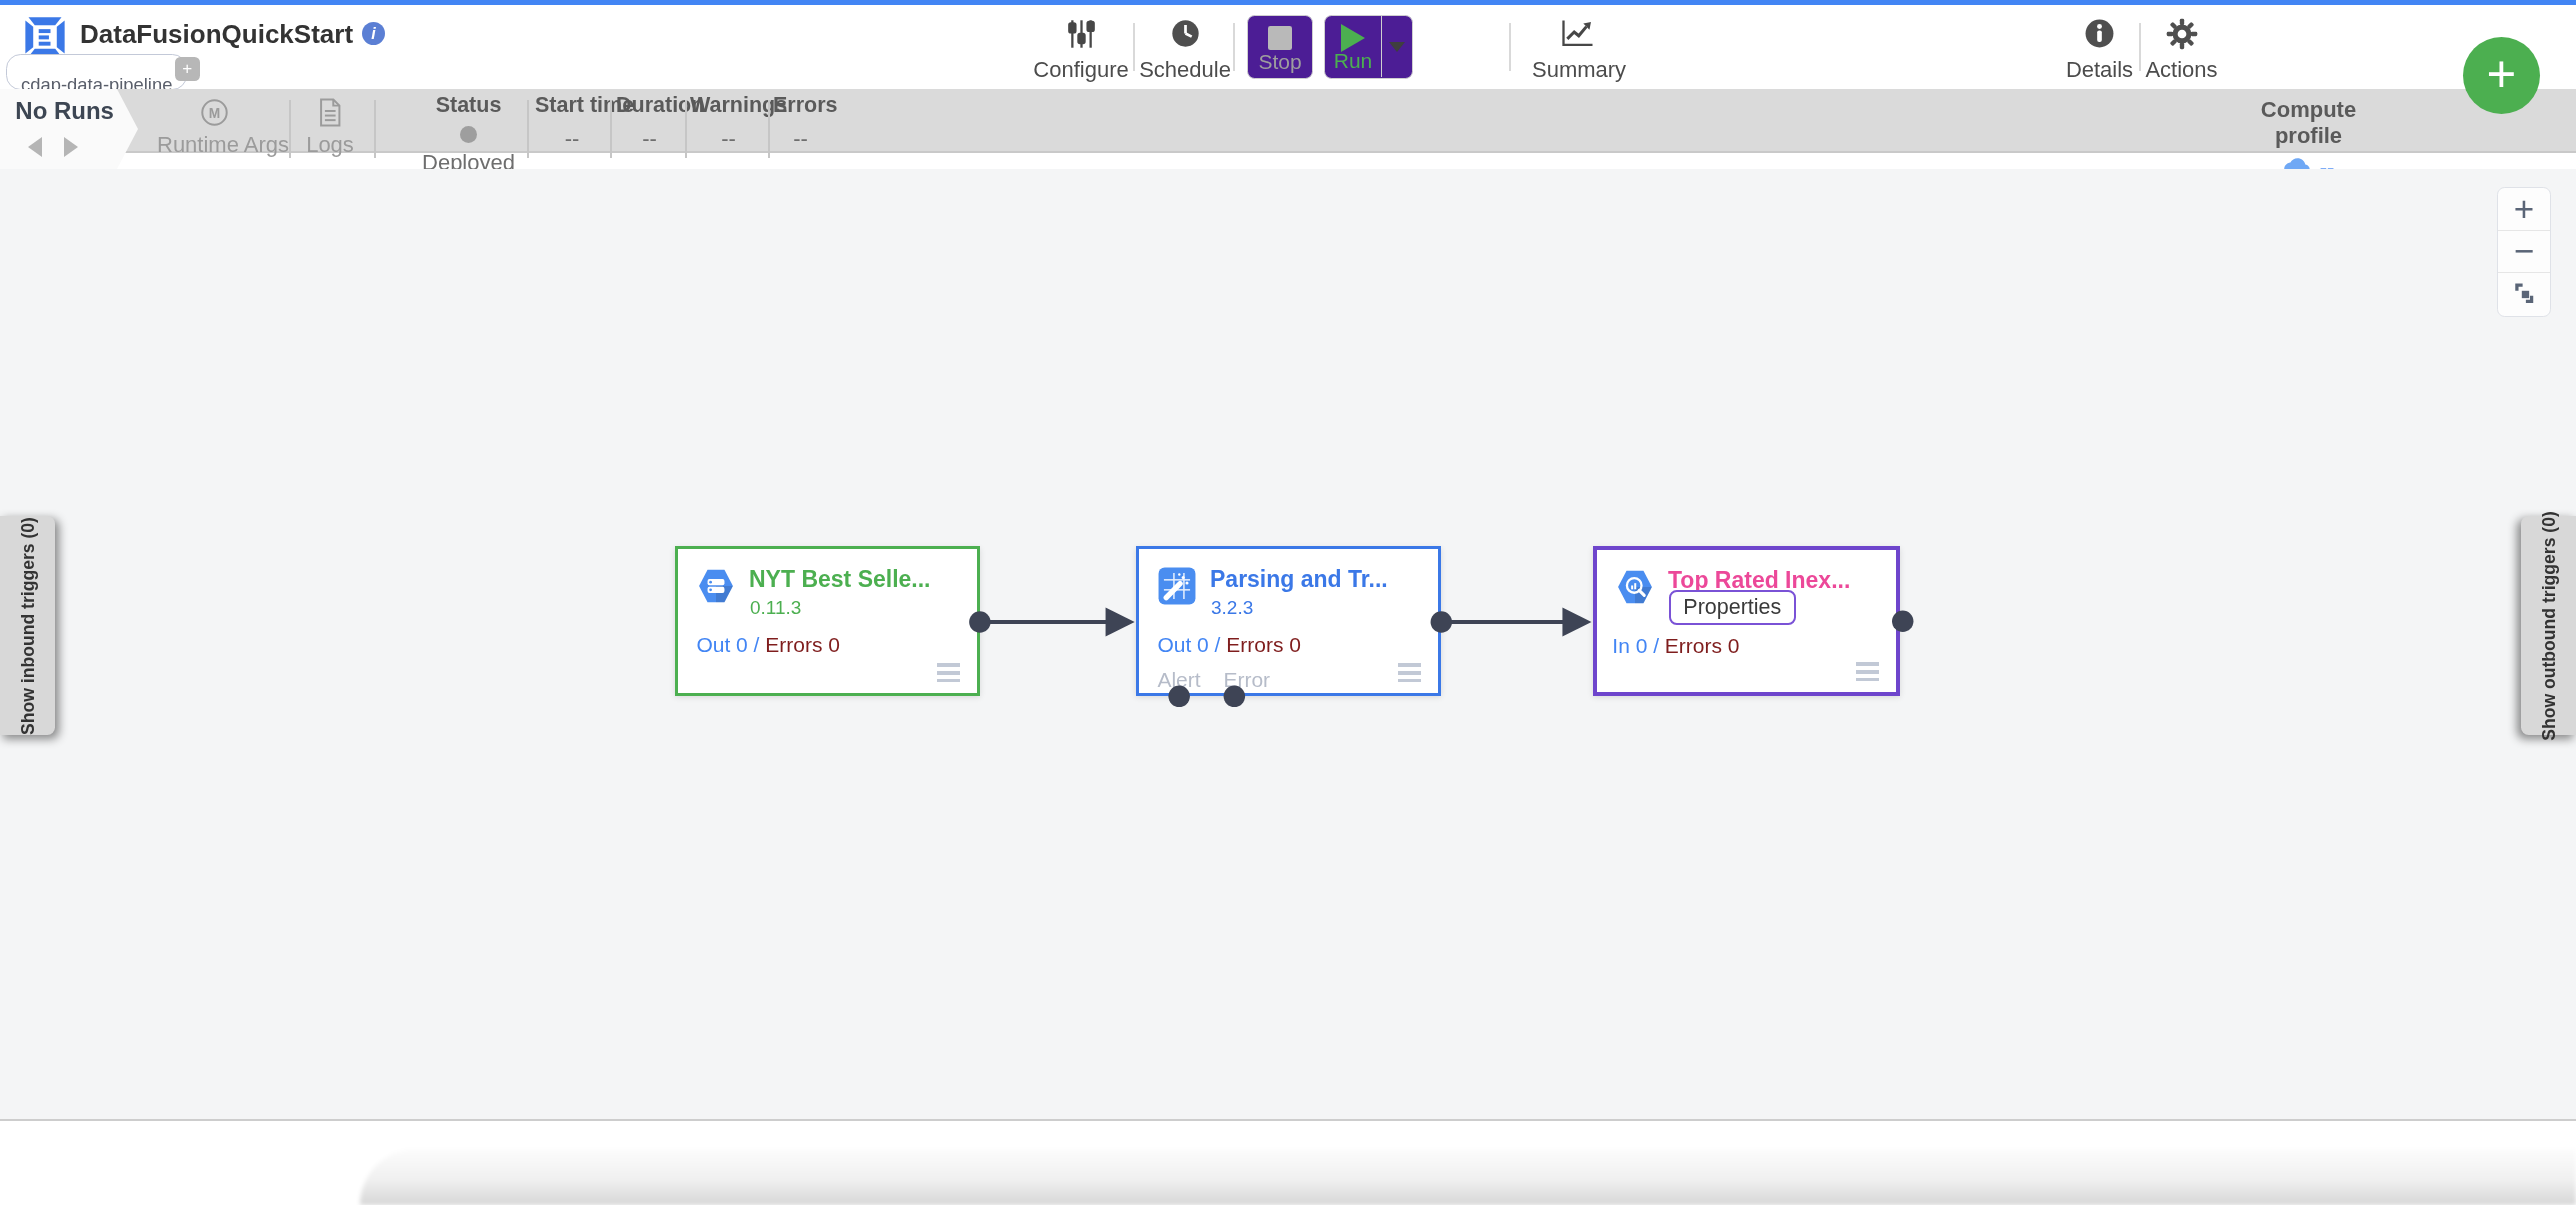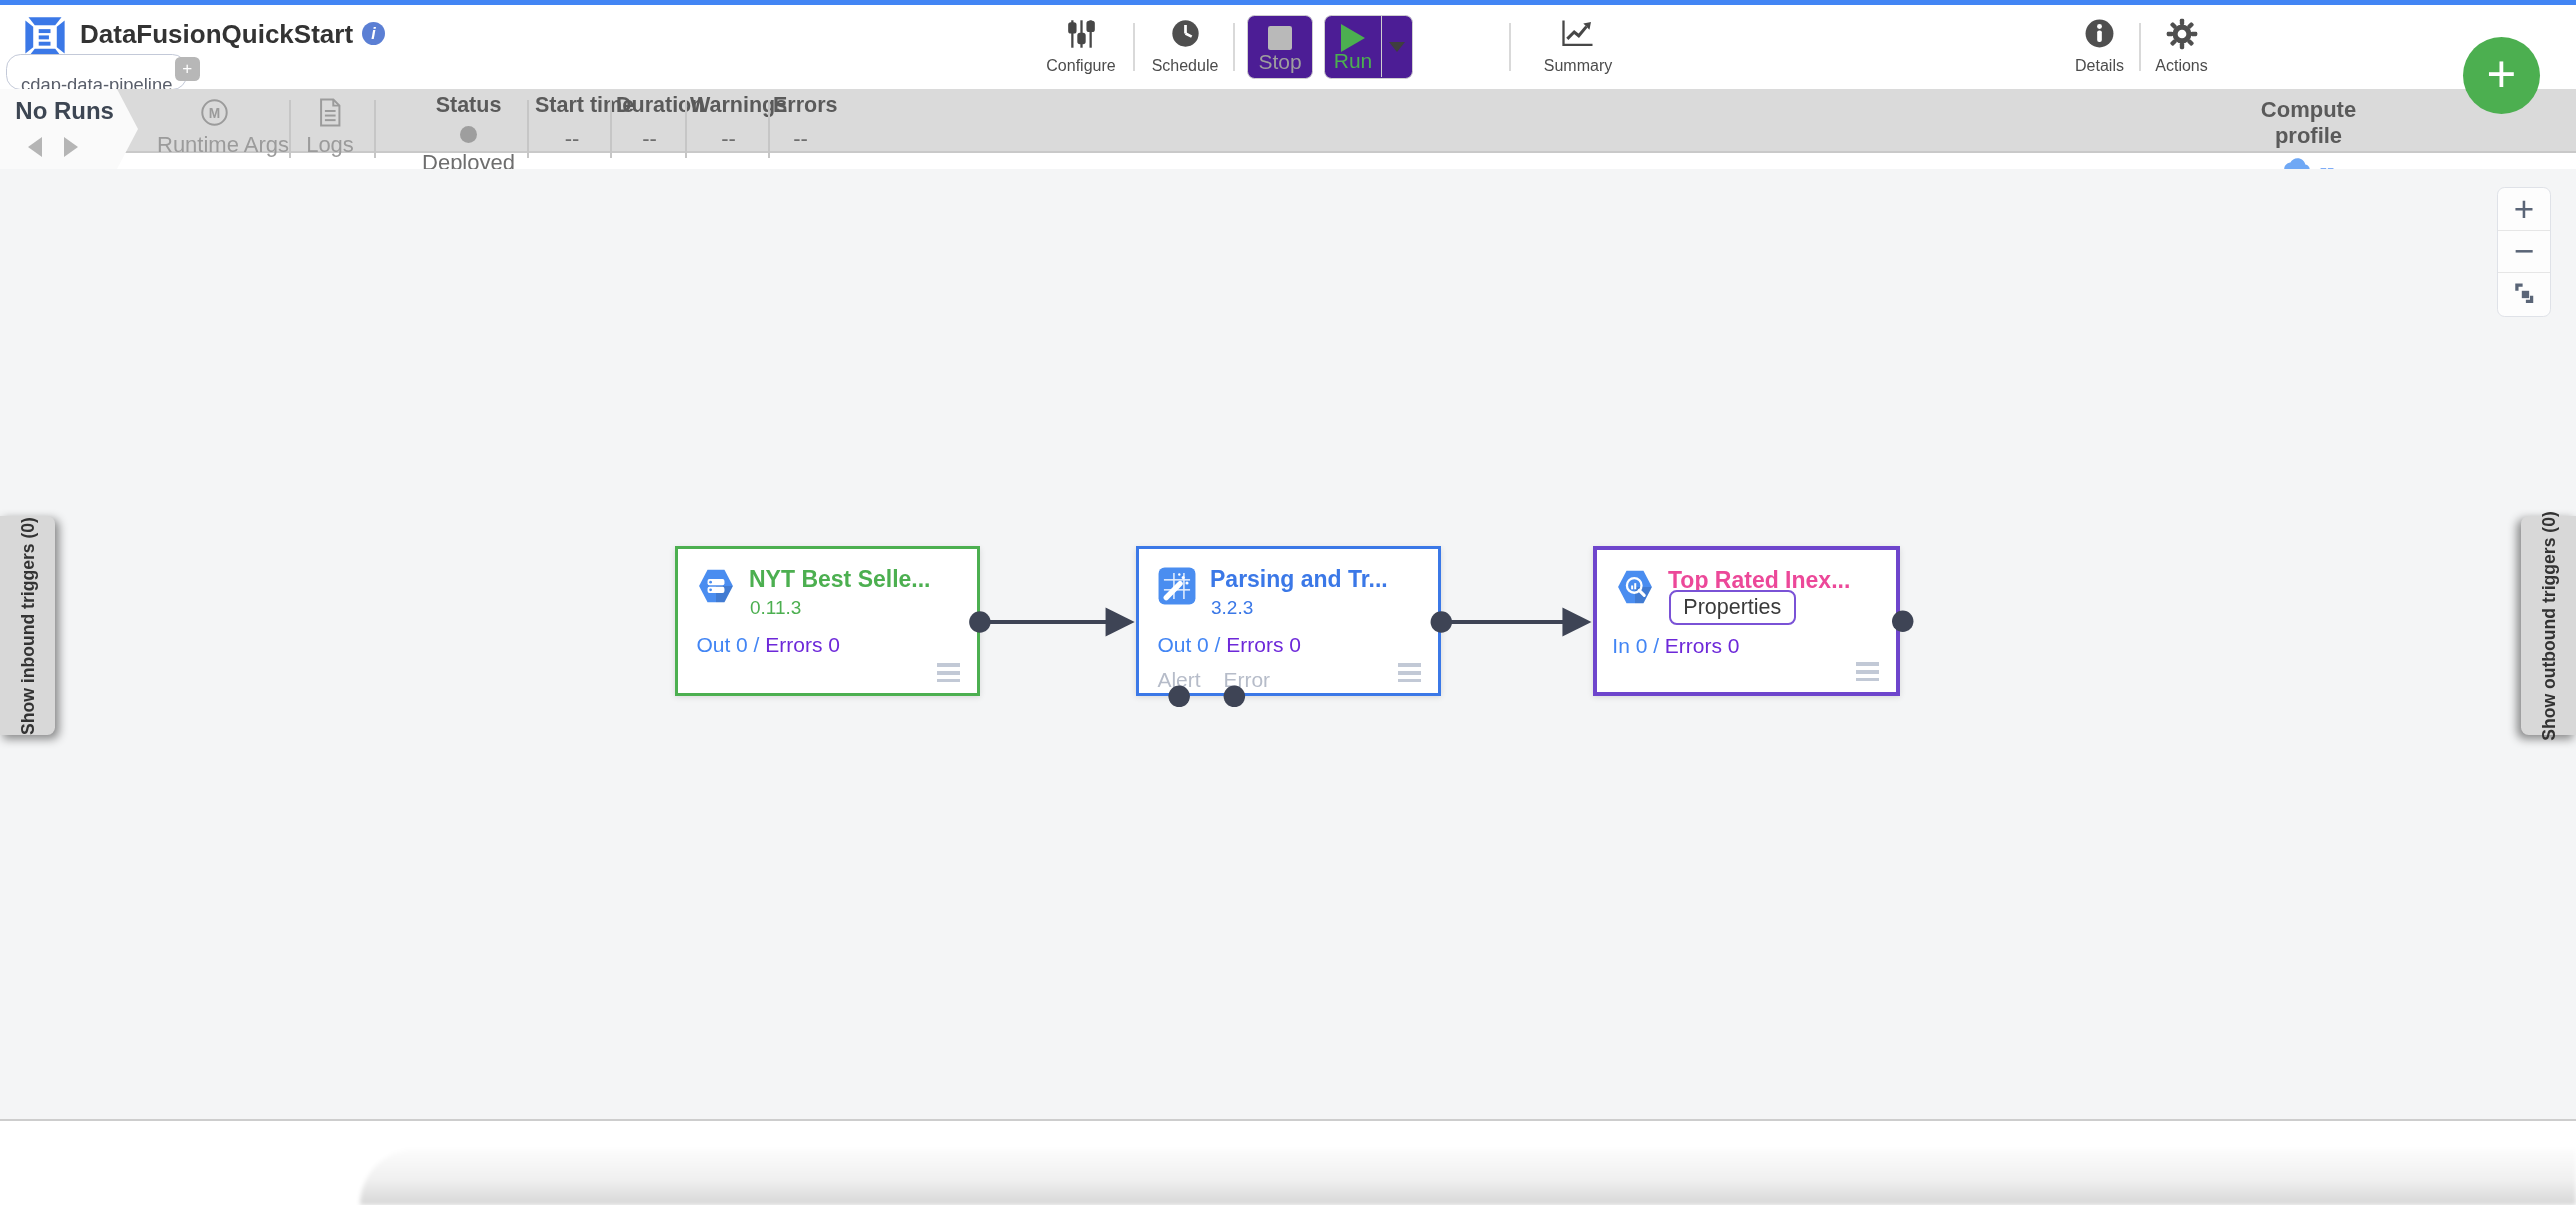--- a/index.html
+++ b/index.html
@@ -17,21 +17,21 @@
                 background:#5b7fd4; color:#fff; font-size:16px; font-weight:700; font-style:italic;
                 text-align:center; line-height:23px; }
   .tag-pill { position:absolute; left:6.1px; top:49px; height:29px; padding:17px 14px; border:1.5px solid #c3c9d8;
               border-radius:14.6px; font-size:18.4px; color:#5a5f6b; line-height:26px; background:#fff; }
   .tag-add { position:absolute; left:175px; top:52px; width:24.5px; height:24.5px; background:#b7b7b7;
              border:none; border-radius:5.4px; color:#fff; font-size:17px; line-height:23px; text-align:center; }
 
   .hbtn { position:absolute; top:9.2px; height:71px; background:none; border:none; cursor:pointer; }
   .hbtn .ic { position:absolute; left:0; right:0; top:3.1px; height:34px; display:flex;
               align-items:center; justify-content:center; }
-  .hbtn .lb { position:absolute; left:0; right:0; top:43px; font-size:16px; color:#4c4c4c;
+  .hbtn .lb { position:absolute; left:0; right:0; top:43px; font-size:22px; color:#4c4c4c;
               text-align:center; white-space:nowrap; }
   .hdiv { position:absolute; top:18.4px; width:1.5px; height:48px; background:#d9d9d9; }
 
   .boxbtn { position:absolute; top:10.7px; height:64px; background:#4c1d95; border:1.5px solid #cfcfcf;
             border-radius:7.7px; }
   .boxbtn .ic { position:absolute; left:0; right:0; top:6.1px; height:31px; display:flex;
                 align-items:center; justify-content:center; }
   .boxbtn .lb { position:absolute; left:0; right:0; bottom:4.6px; font-size:21px; text-align:center; }
   .stop-square { width:24.5px; height:24.5px; background:#b9b9b9; border-radius:2.3px; }
   .play-tri { width:0; height:0; border-left:24.5px solid #4caf50; border-top:14.6px solid transparent;
@@ -93,21 +93,21 @@
           box-shadow:0 1.5px 6.1px rgba(0,0,0,.12); }
   .node-1 { left:675px;  border:3.8px solid #4caf50; }
   .node-2 { left:1136px; border:3.8px solid #3b78e7; }
   .node-3 { left:1593px; width:307px; border:4.6px solid #6e45cc; }
   .n-icon { position:absolute; left:18.4px; top:17px; width:40px; height:40px; }
   .n-title { position:absolute; left:71px; top:17px; font-size:23px; font-weight:700; white-space:nowrap; }
   .node-1 .n-title { color:#4caf50; } .node-2 .n-title { color:#3b78e7; } .node-3 .n-title { color:#ec4899; }
   .n-ver { position:absolute; left:72px; top:48px; font-size:19px; }
   .node-1 .n-ver { color:#4caf50; } .node-2 .n-ver { color:#3b78e7; }
   .n-metrics { position:absolute; left:18.4px; top:84px; font-size:21px; white-space:nowrap; }
-  .m-blue { color:#4285f4; } .m-red { color:#6d28d9; }
+  .m-blue { color:#4285f4; } .m-red { color:#7f1d1d; }
   .burger { position:absolute; right:17px; bottom:10.7px; width:23px; }
   .burger i { display:block; height:3.8px; background:#c2c9d6; margin-top:3.8px; }
   .port-lbls { position:absolute; left:18.4px; bottom:1.5px; font-size:21px; color:#b6bcc9; }
   .port-lbls .pl { display:inline-block; } .port-lbls .pl + .pl { margin-left:17px; }
   .props-btn { position:absolute; left:72px; top:40px; padding:3.1px 12.3px; font-size:21.5px; color:#3a3a3a;
                background:#fff; border:2.3px solid #7a52d6; border-radius:7.7px; }
 
   .below { position:absolute; left:0; top:1123px; width:2576px; height:82px; background:#fff; }
   .below-shadow { position:absolute; left:360px; top:26px; right:0; bottom:0;
                   border-top-left-radius:84px;

